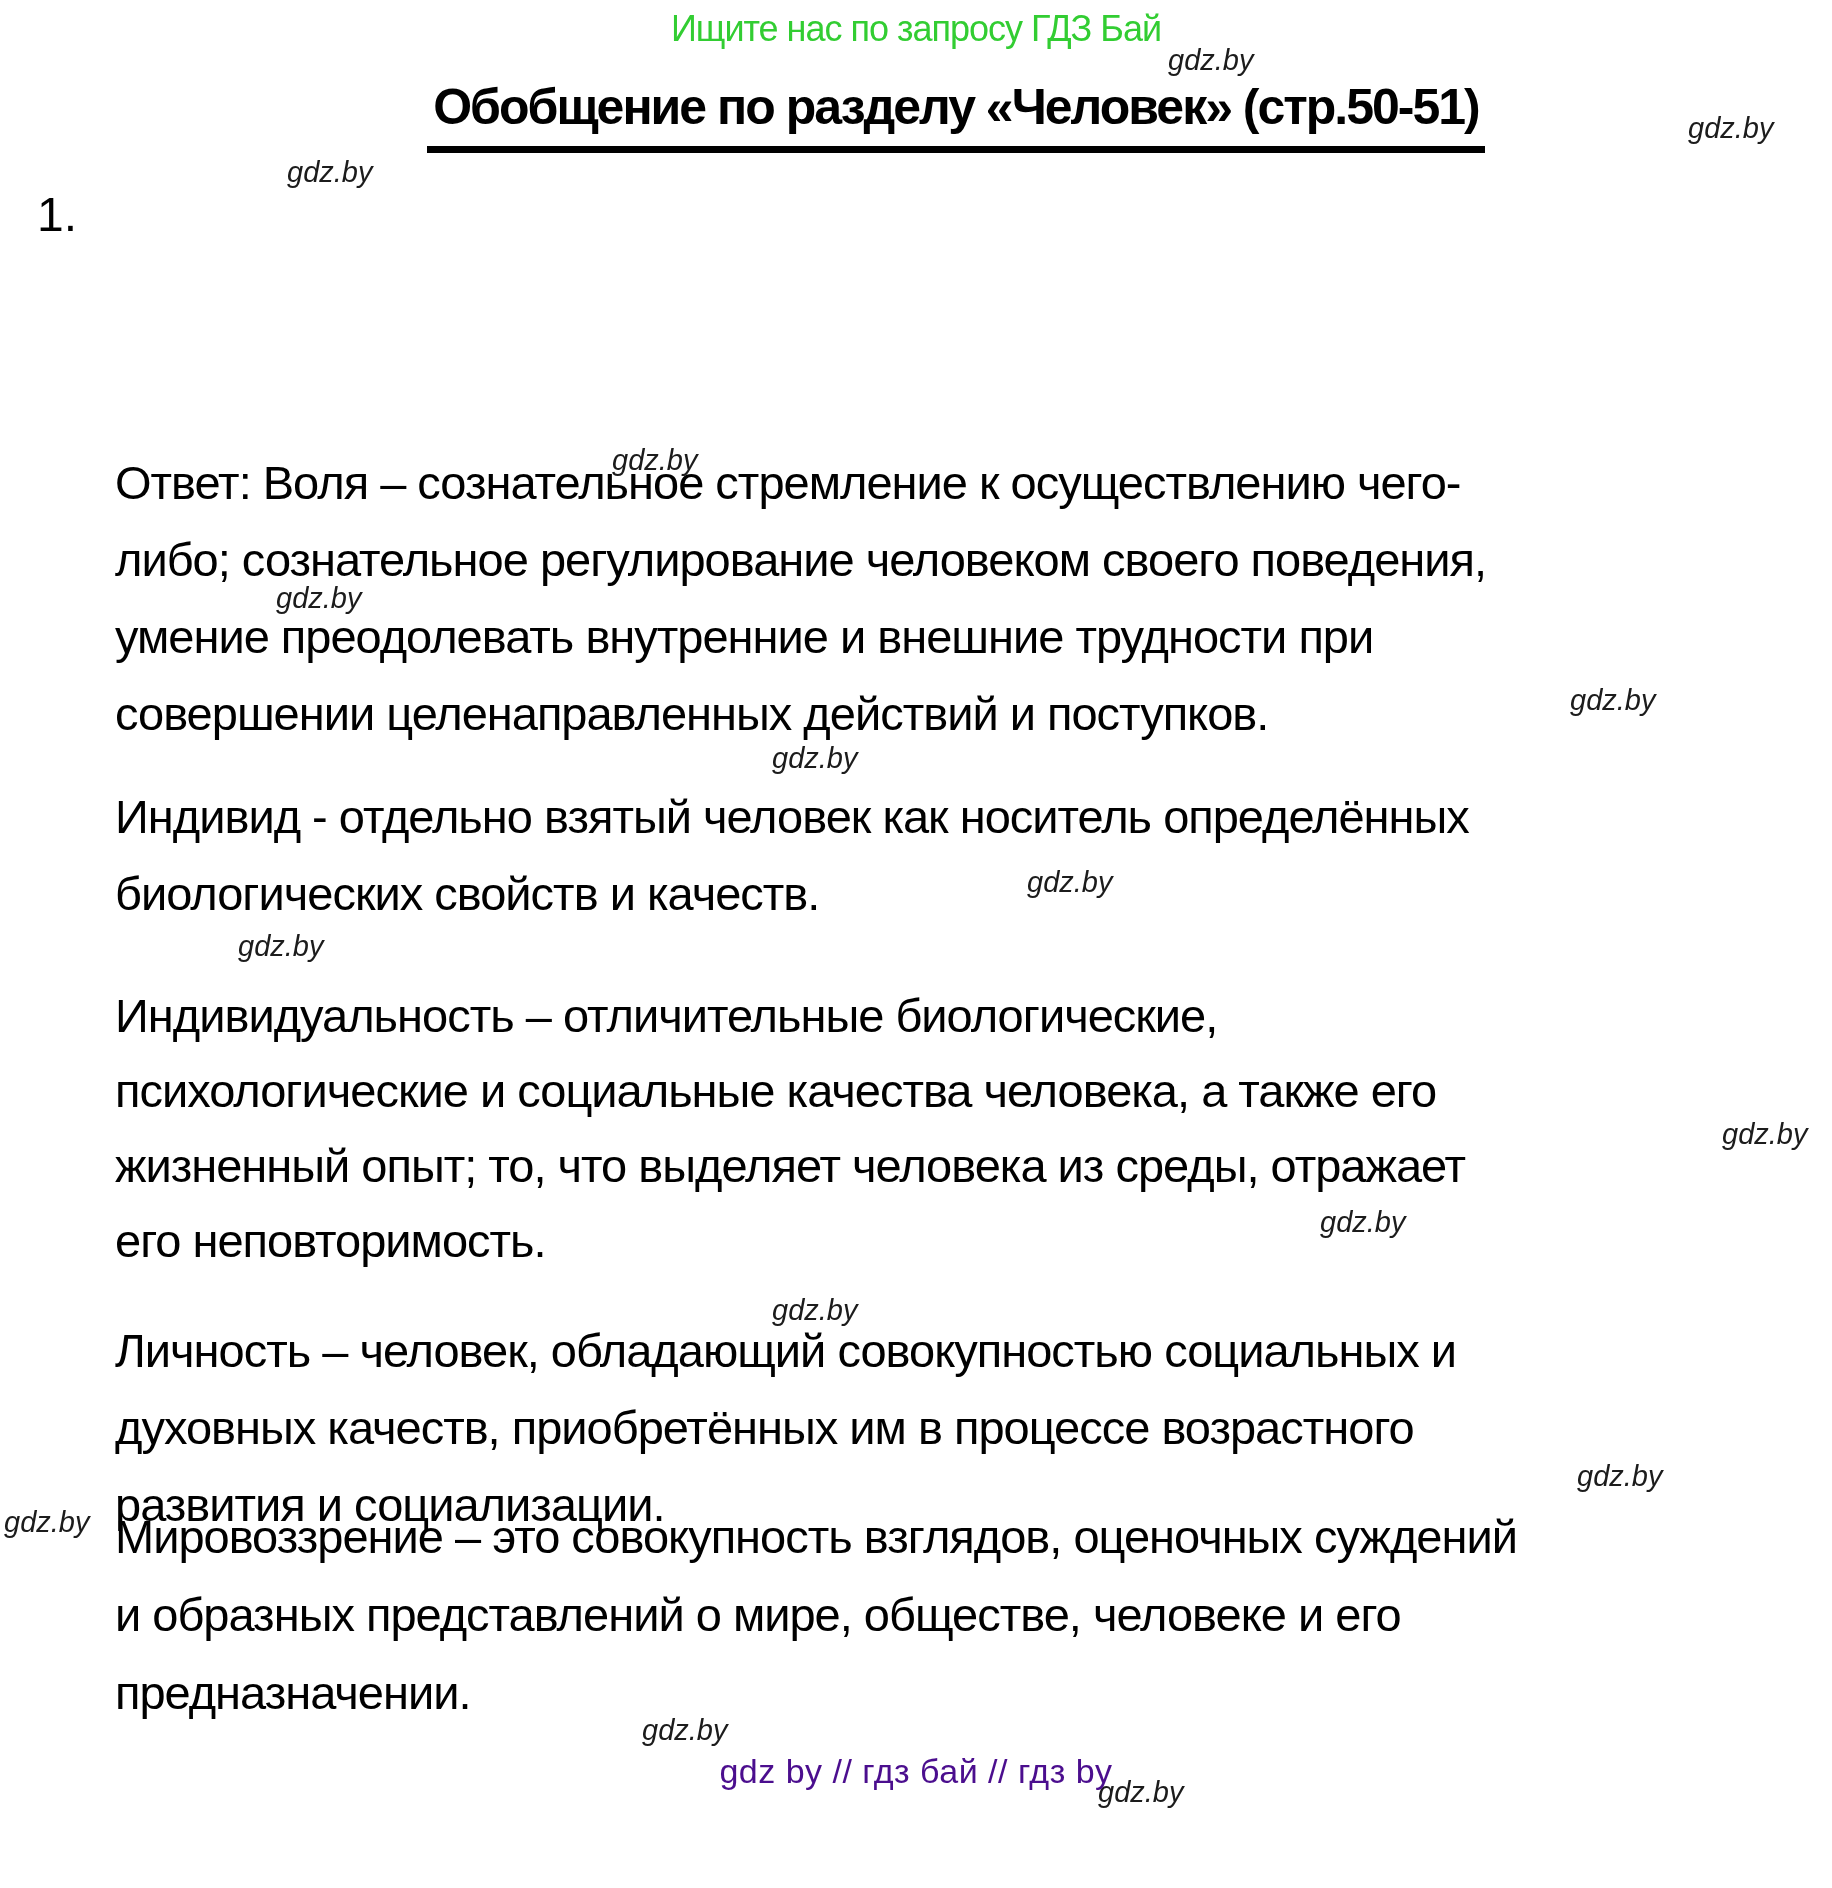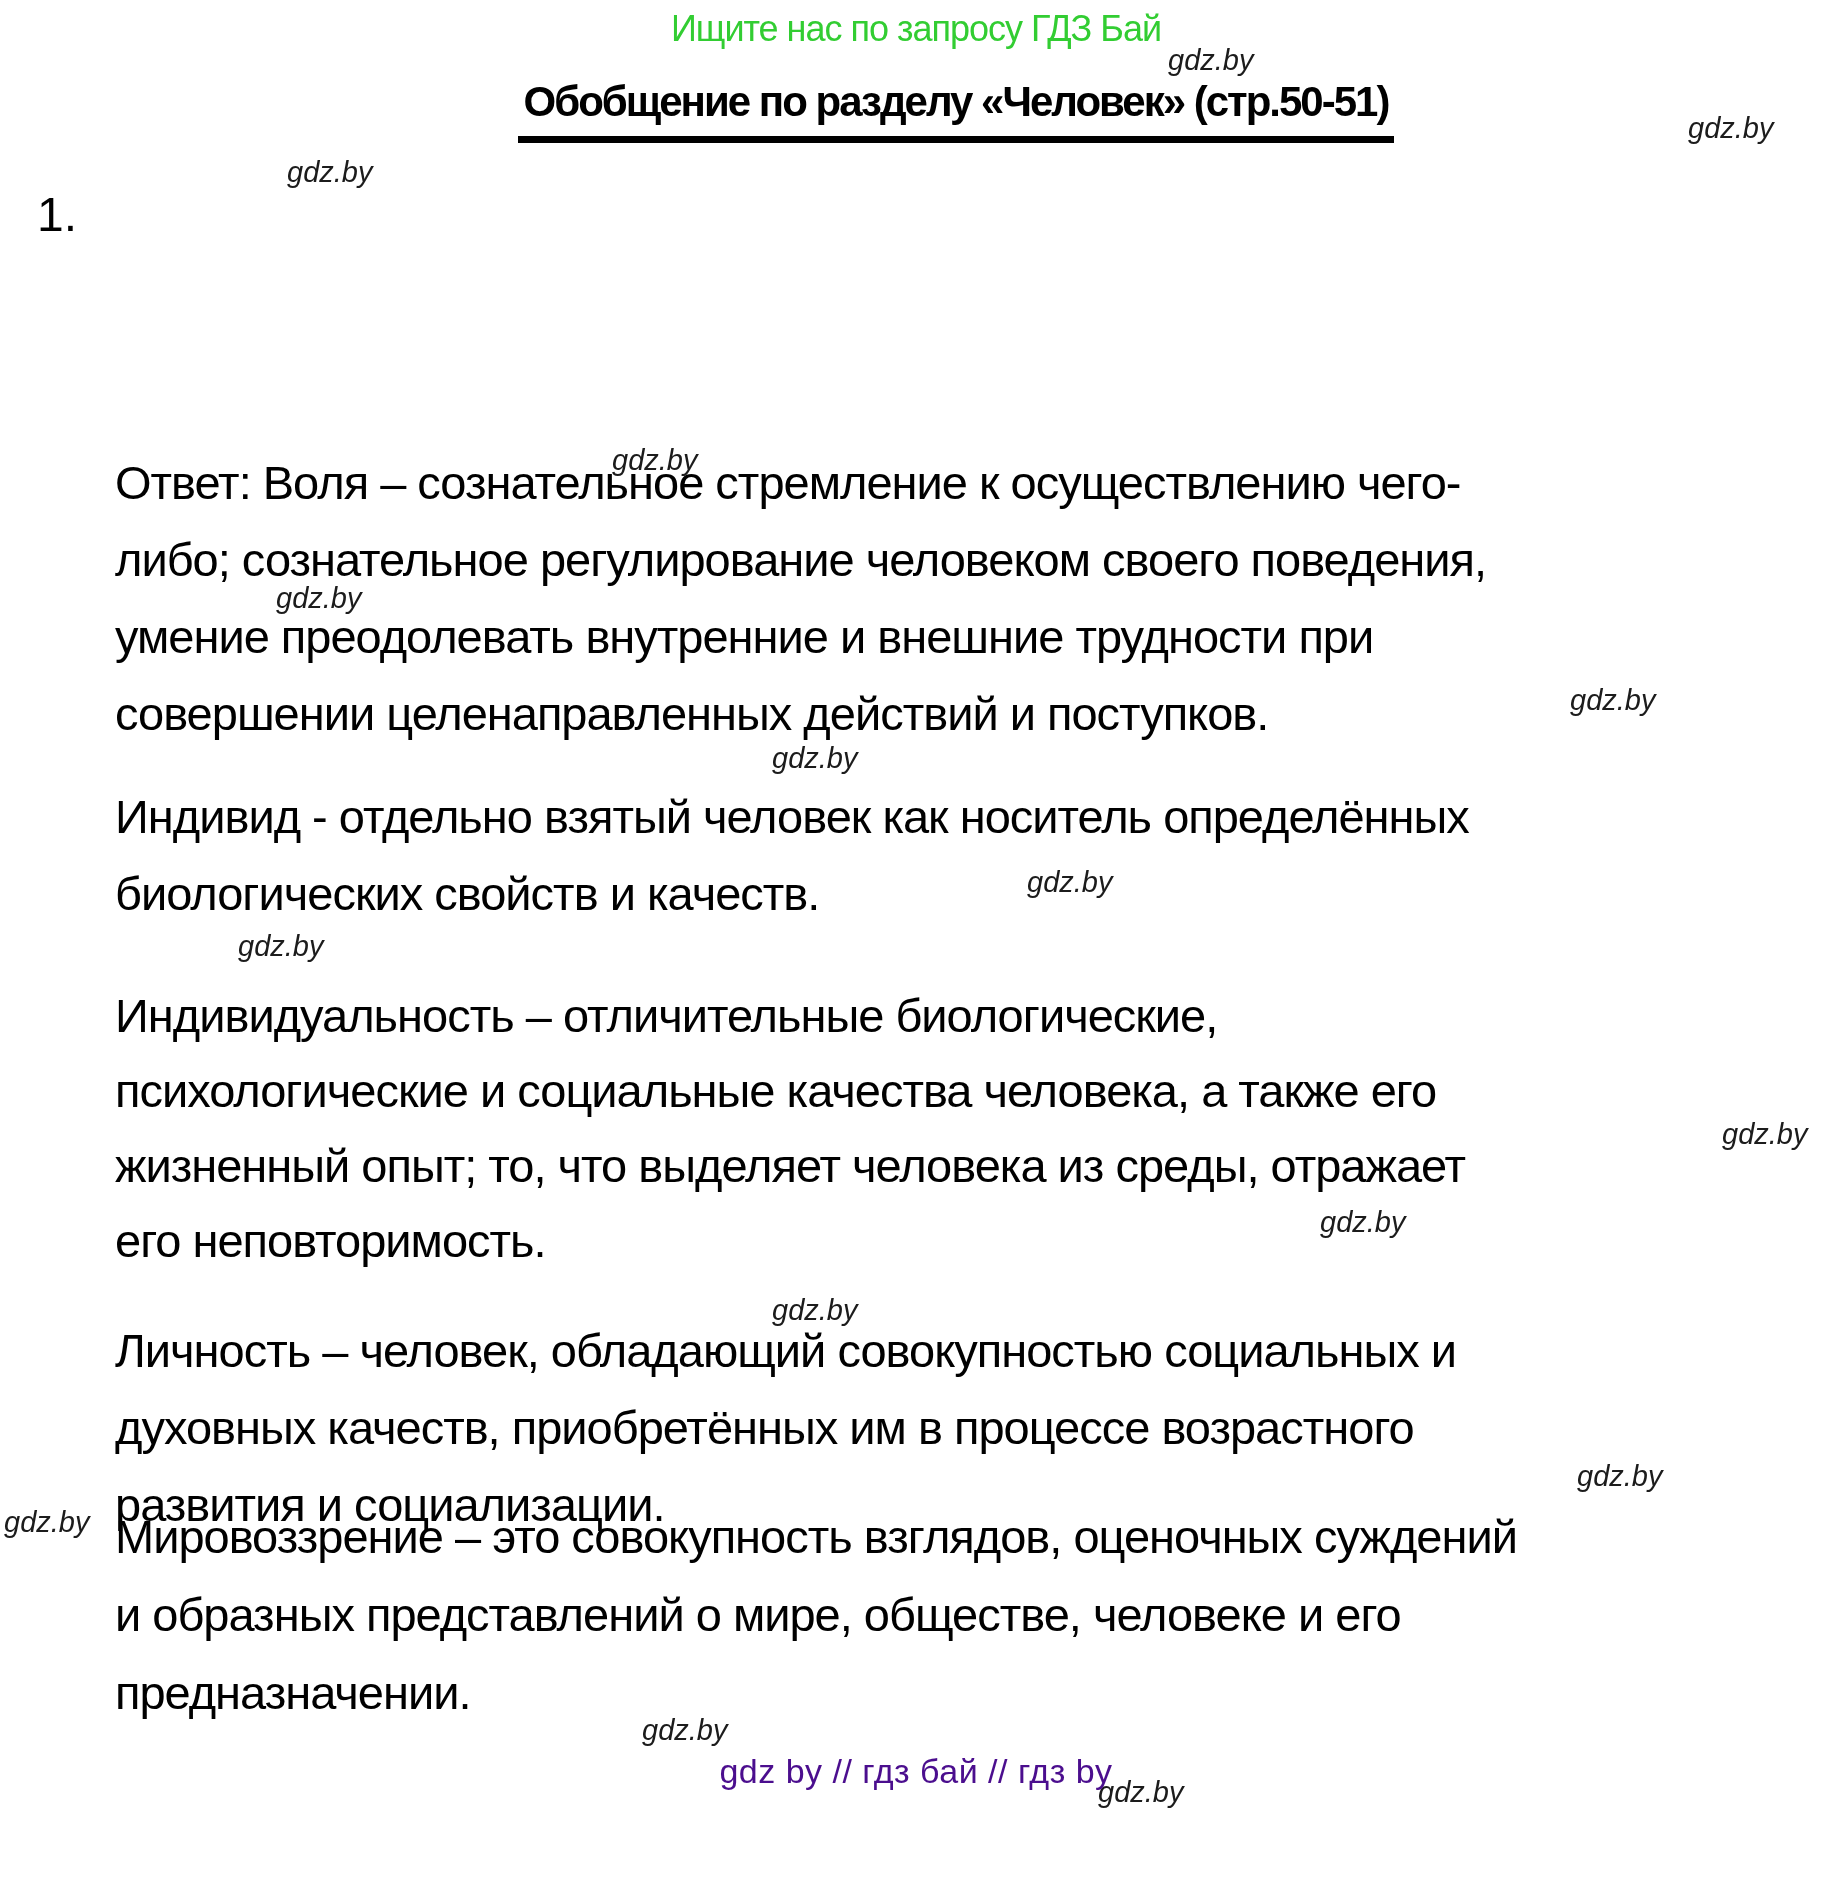--- a/index.html
+++ b/index.html
@@ -20,21 +20,21 @@
     letter-spacing: -1px;
   }
 
   .title-wrap {
     position: absolute; top: 78px; left: 0; width: 100%;
     text-align: center;
   }
   .title {
     display: inline-block;
     font-weight: bold;
-    font-size: 42px;
+    font-size: 50px;
     letter-spacing: -2px;
     border-bottom: 7px solid #000;
     padding: 0 6px 10px 6px;
     transform: translateX(40px);
   }
 
   .q-number {
     position: absolute; left: 37px; top: 168px;
     font-size: 48px; line-height: 93px;
   }

